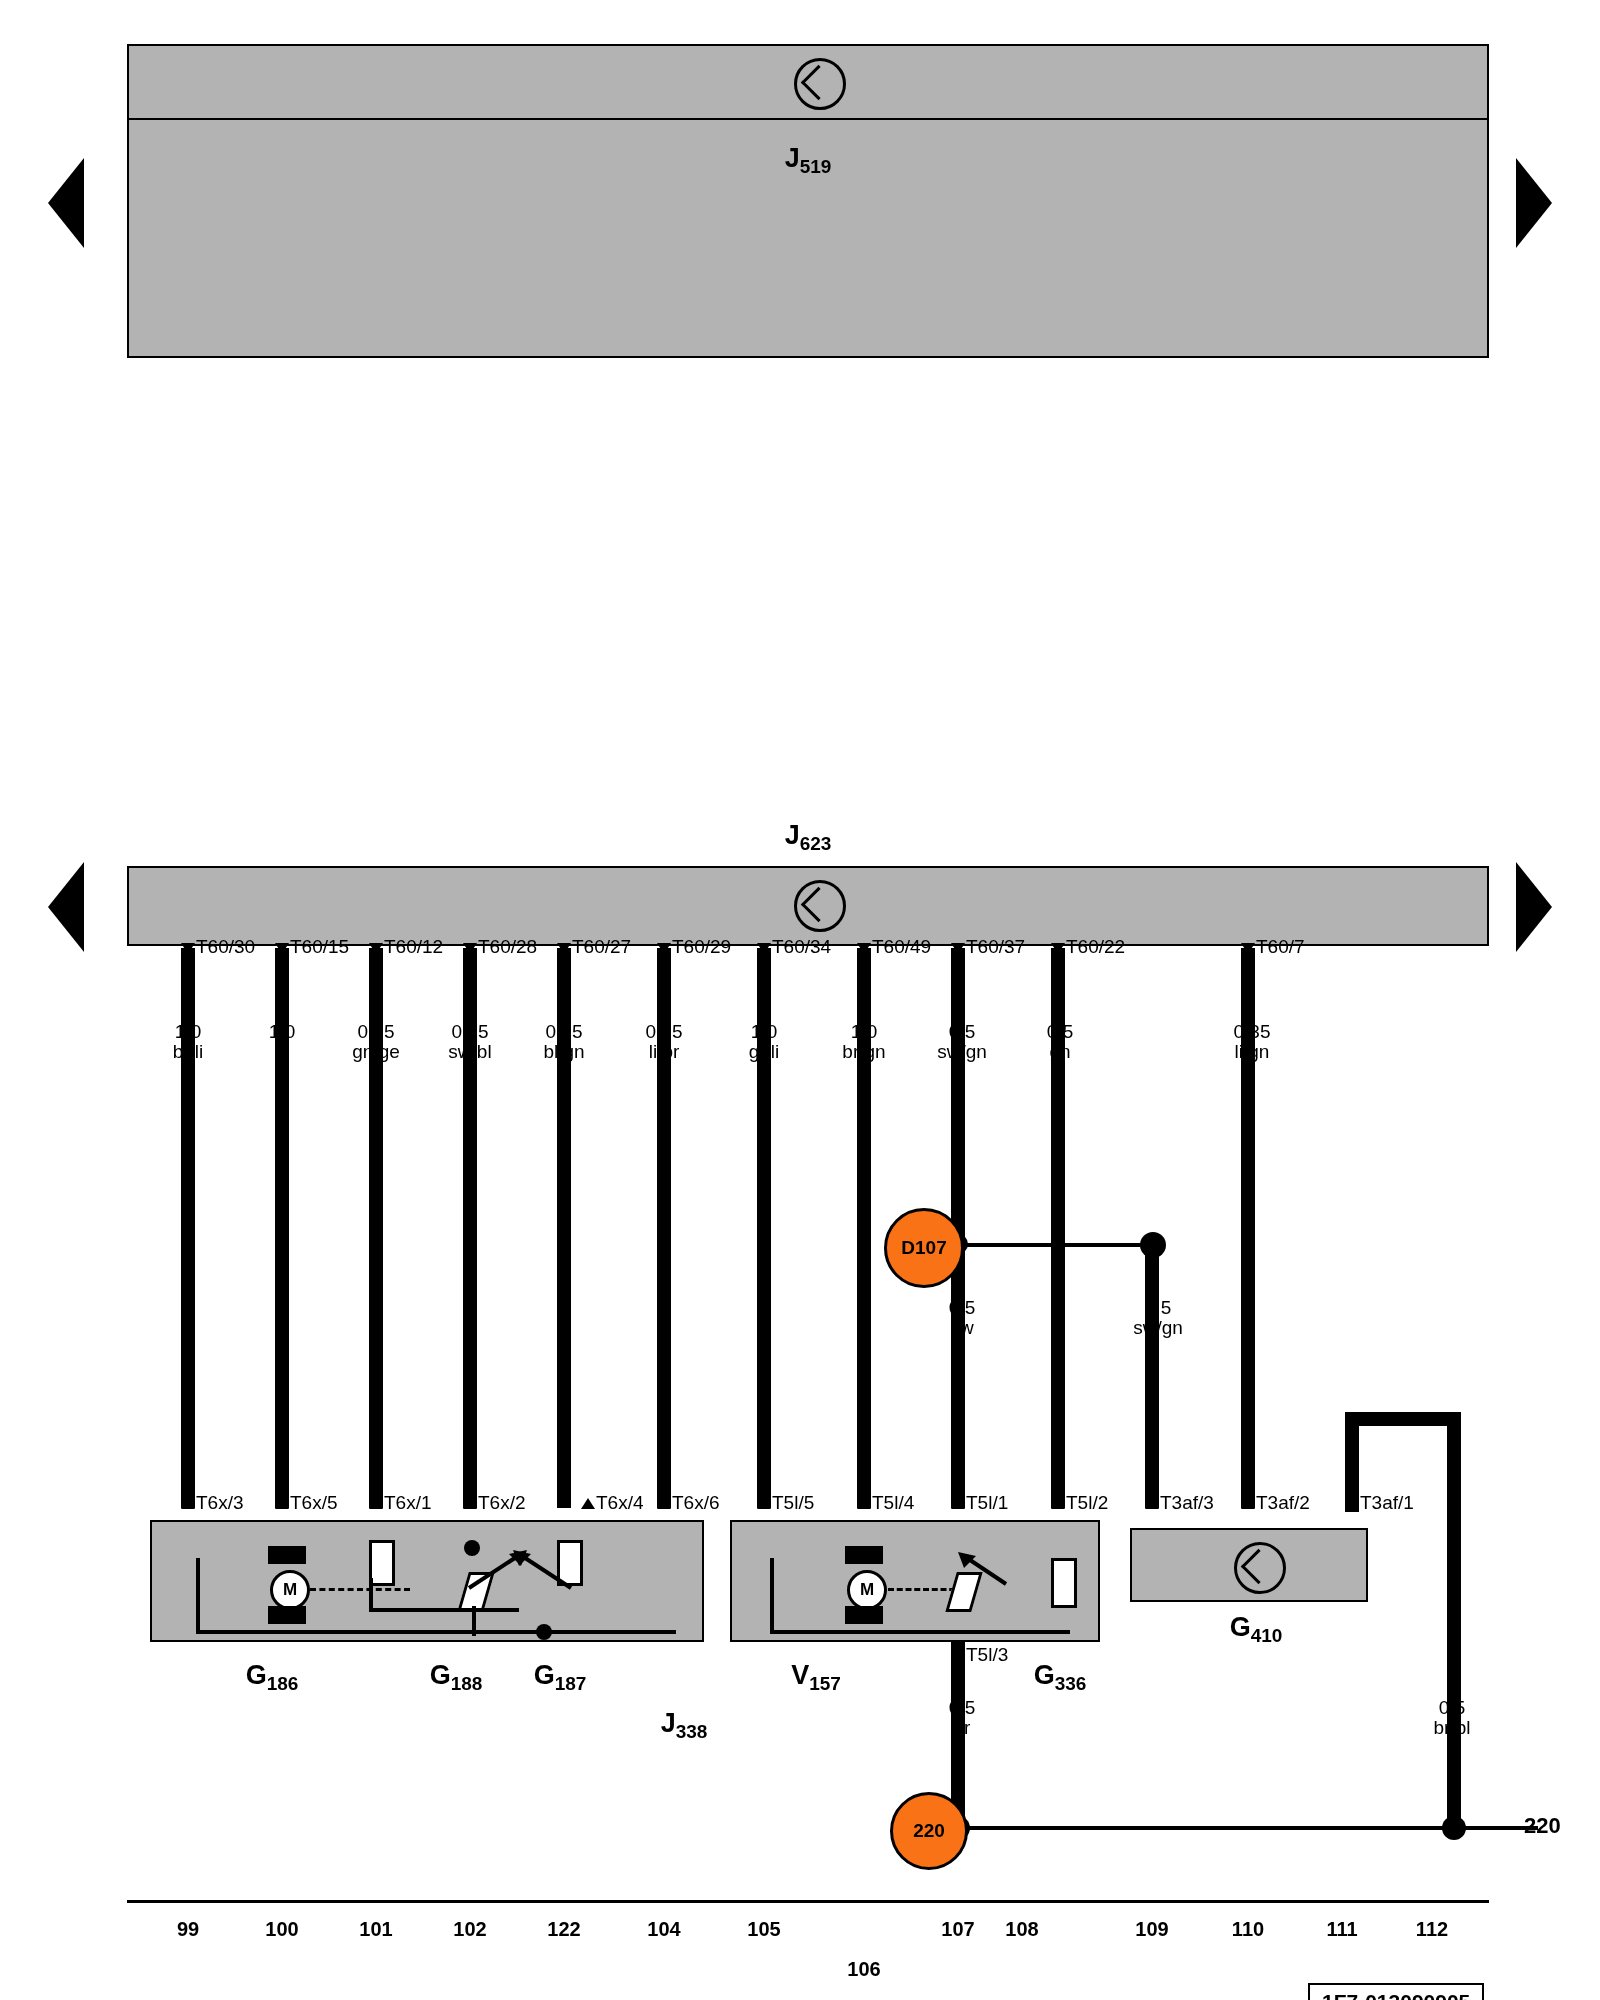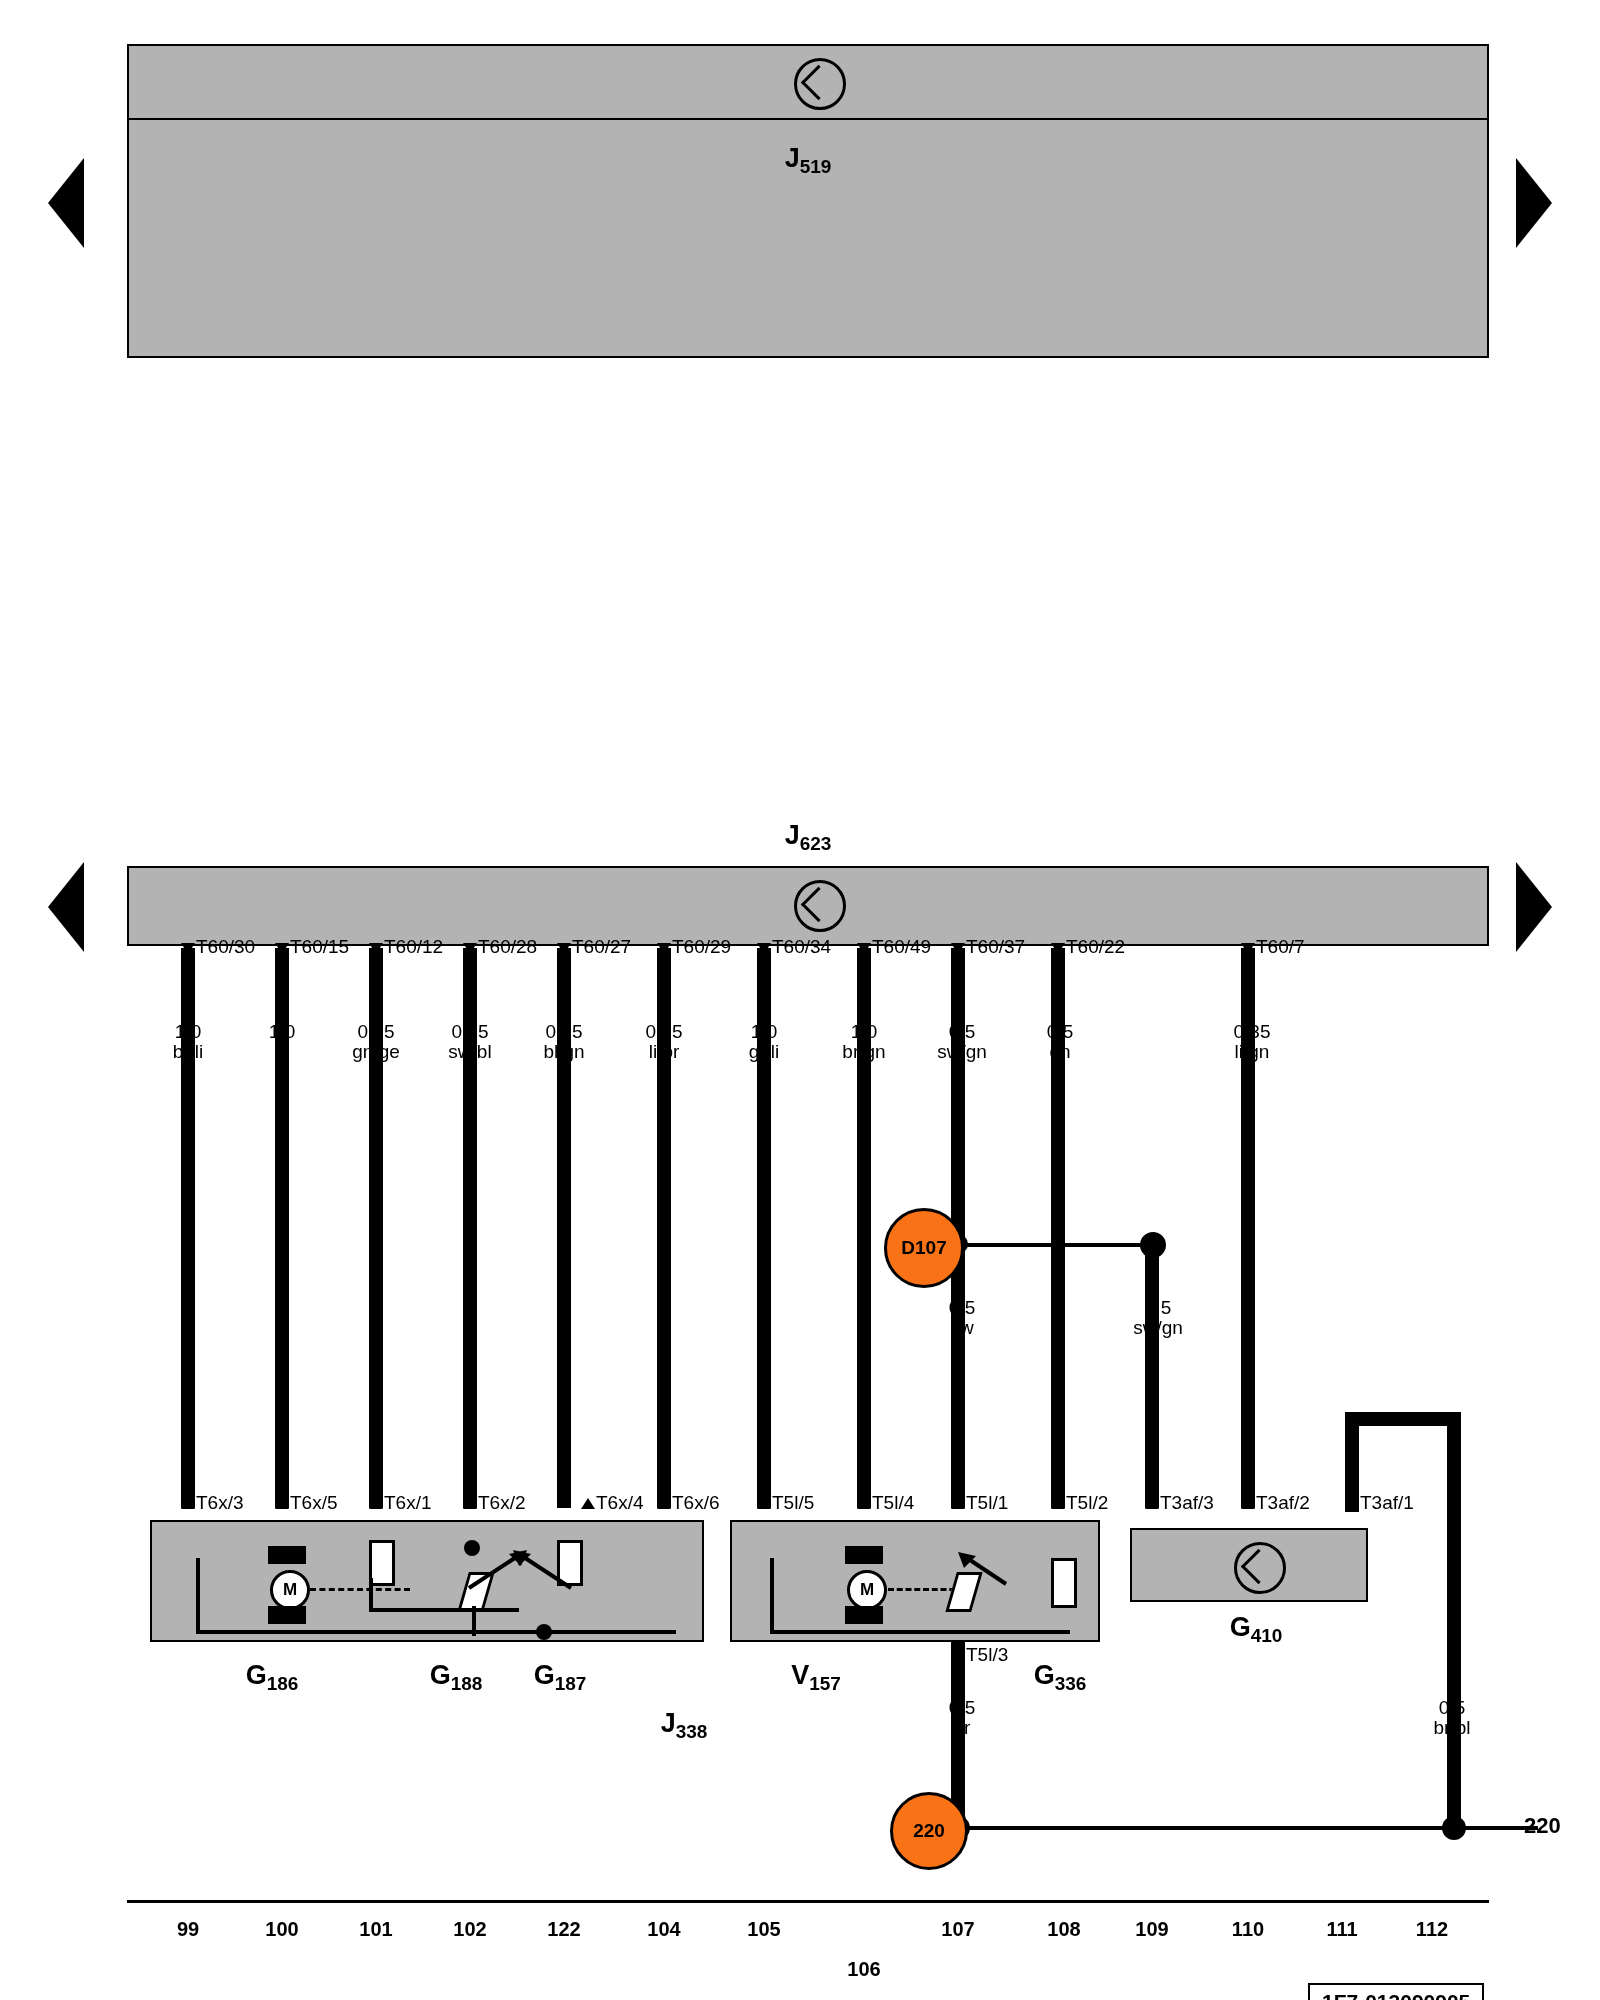--- a/index.html
+++ b/index.html
@@ -210,20 +210,20 @@
   <div class="thinline" style="left:127px;top:1900px;width:1362px;height:3px;"></div>
   <div class="footnum" style="left:188px;top:1918px;">99</div>
   <div class="footnum" style="left:282px;top:1918px;">100</div>
   <div class="footnum" style="left:376px;top:1918px;">101</div>
   <div class="footnum" style="left:470px;top:1918px;">102</div>
   <div class="footnum" style="left:564px;top:1918px;">122</div>
   <div class="footnum" style="left:664px;top:1918px;">104</div>
   <div class="footnum" style="left:764px;top:1918px;">105</div>
   <div class="footnum" style="left:864px;top:1918px;margin-top:40px;">106</div>
   <div class="footnum" style="left:958px;top:1918px;">107</div>
-  <div class="footnum" style="left:1064px;top:1918px;">108</div>
+  <div class="footnum" style="left:1022px;top:1918px;">108</div>
   <div class="footnum" style="left:1152px;top:1918px;">109</div>
   <div class="footnum" style="left:1248px;top:1918px;">110</div>
   <div class="footnum" style="left:1342px;top:1918px;">111</div>
   <div class="footnum" style="left:1432px;top:1918px;">112</div>
   <div class="code" style="left:1308px;top:1944px;margin-top:39px;">1F7-013090905</div>
 
 </div>
 
 </body></html>

